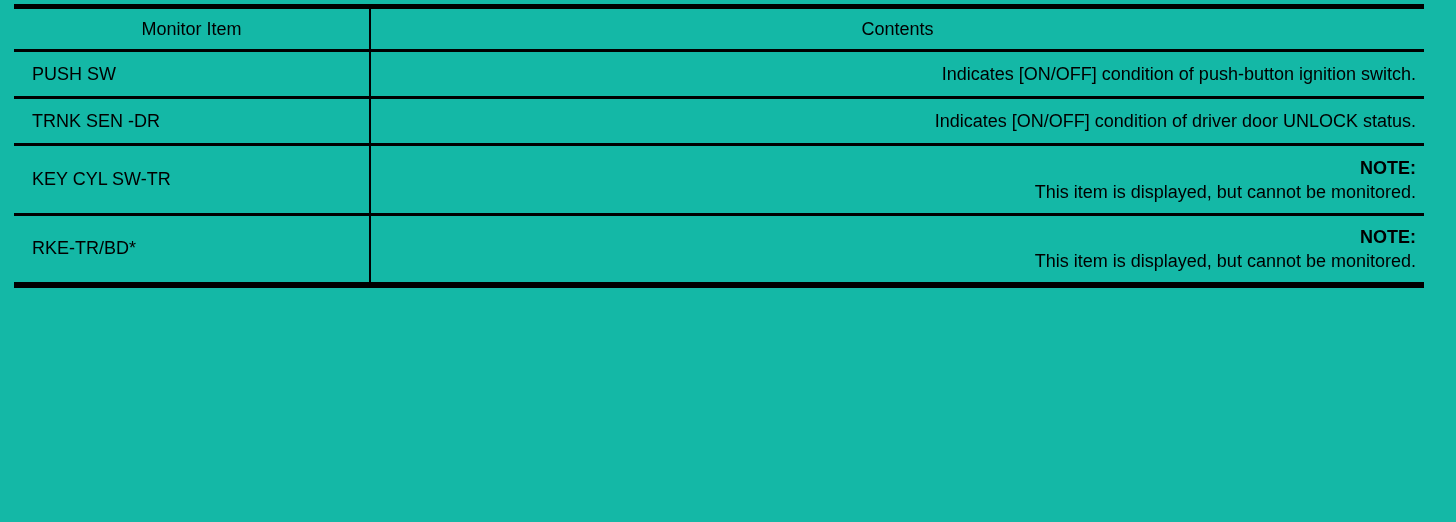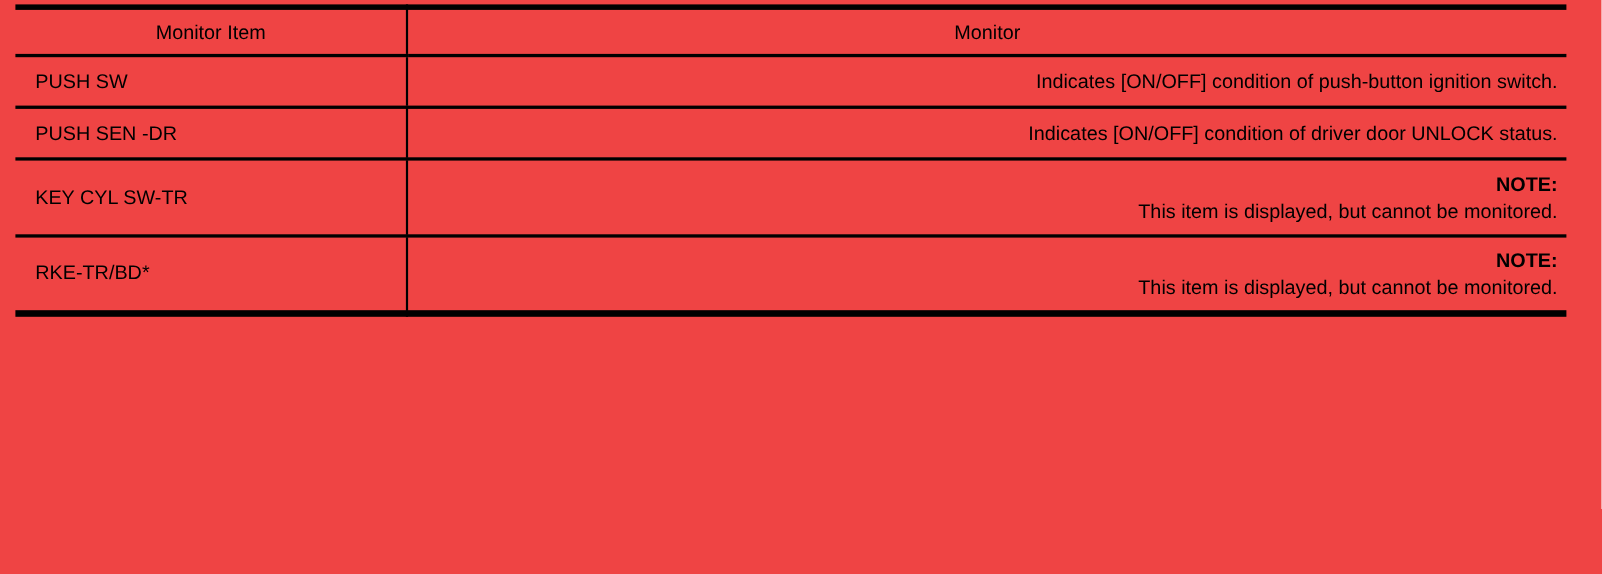--- a/index.html
+++ b/index.html
@@ -7,21 +7,21 @@
     padding: 0;
     background: #ffffff;
     width: 1456px;
     height: 522px;
     overflow: hidden;
   }
   .page {
     position: relative;
     width: 1456px;
     height: 522px;
-    background: #ef4444;
+    background: #14b8a6;
     font-family: "Liberation Sans", "DejaVu Sans", sans-serif;
     color: #000000;
   }
   table.doc-table {
     position: absolute;
     left: 14px;
     top: 4px;
     width: 1410px;
     border-collapse: collapse;
     table-layout: fixed;
@@ -75,34 +75,34 @@
 
 <div class="page">
   <table class="doc-table">
     <colgroup>
       <col class="col-1">
       <col class="col-2">
     </colgroup>
     <thead>
       <tr>
         <th class="col-item-header">Monitor Item</th>
-        <th class="col-contents-header">Monitor</th>
+        <th class="col-contents-header">Contents</th>
       </tr>
     </thead>
     <tbody>
   <tr class="plain-row">
     <td class="col-item">PUSH SW</td>
     <td class="col-contents">
 
       <div class="contents-text">Indicates [ON/OFF] condition of push-button ignition switch.</div>
     </td>
   </tr>
 
   <tr class="plain-row">
-    <td class="col-item">PUSH SEN -DR</td>
+    <td class="col-item">TRNK SEN -DR</td>
     <td class="col-contents">
 
       <div class="contents-text">Indicates [ON/OFF] condition of driver door UNLOCK status.</div>
     </td>
   </tr>
 
 
   <tr class="note-row">
     <td class="col-item">KEY CYL SW-TR</td>
     <td class="col-contents">

